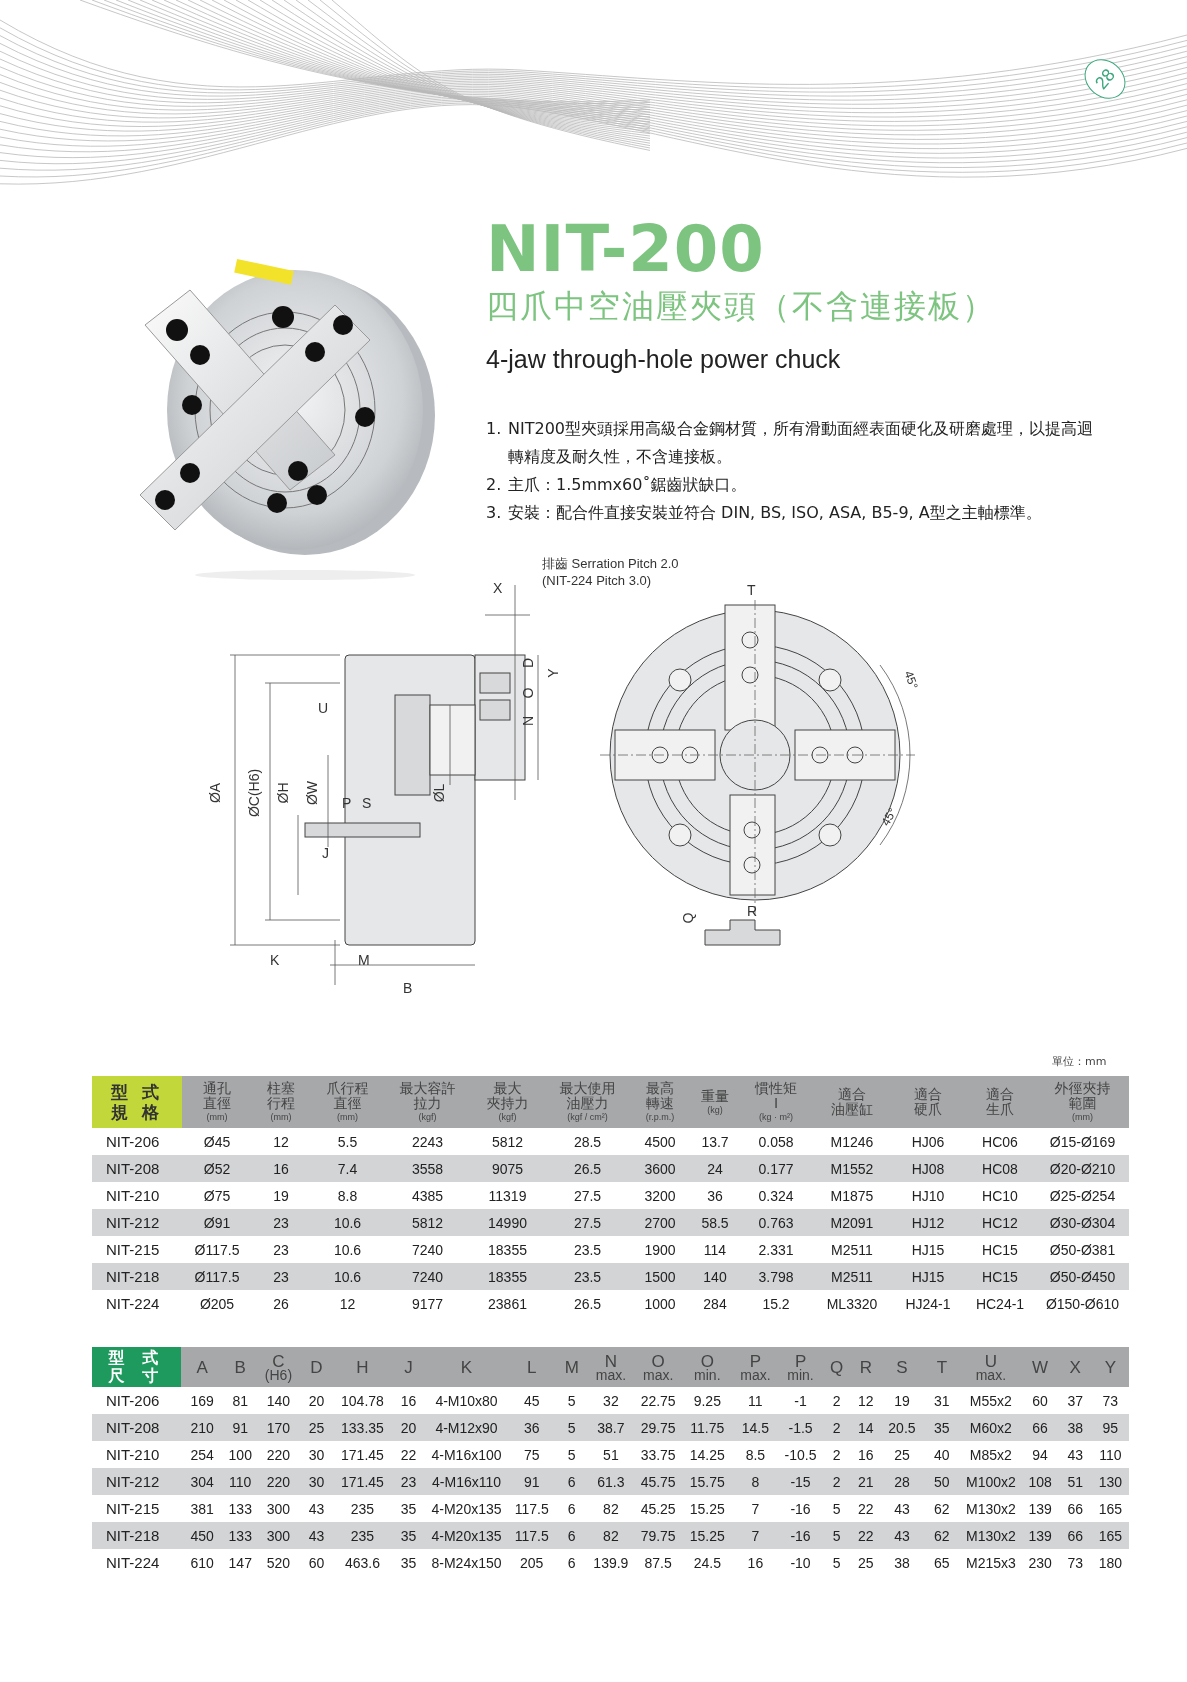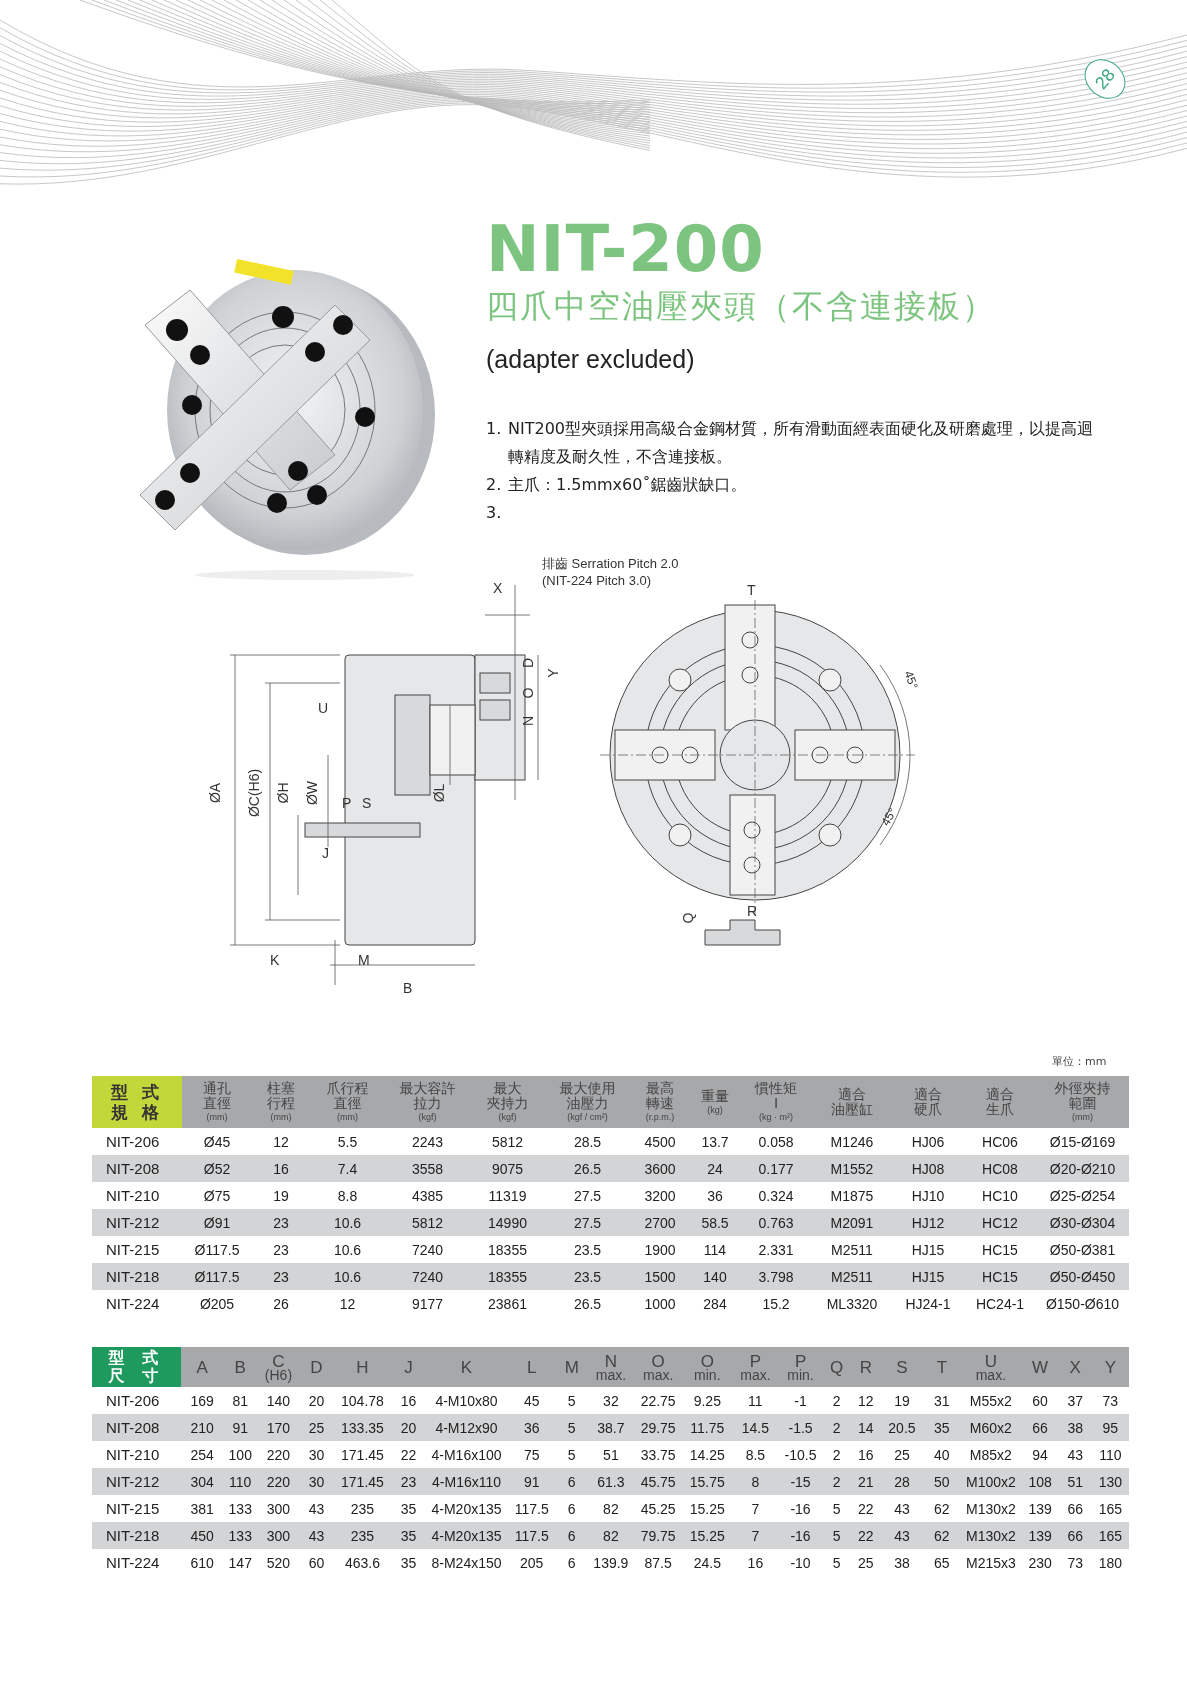--- a/index.html
+++ b/index.html
@@ -152,34 +152,35 @@
     <circle cx="163" cy="226" r="10"></circle>
       <circle cx="142" cy="258" r="10"></circle>
       <circle cx="182" cy="250" r="10"></circle>
   </g>
   <ellipse cx="170" cy="330" rx="110" ry="5" fill="#eee"></ellipse>
 </svg>
 
 <div class="title">NIT-200</div>
 <div class="subtitle-zh">四爪中空油壓夾頭（不含連接板）</div>
 <div class="subtitle-en">
-  <div>(adapter excluded)</div>
+  <div>4-jaw through-hole power chuck</div>
 </div>
 
 <ul class="features">
   <li>
       <span class="num">1.</span>
       <span>NIT200型夾頭採用高級合金鋼材質，所有滑動面經表面硬化及研磨處理，以提高迴轉精度及耐久性，不含連接板。</span>
     </li>
   <li>
       <span class="num">2.</span>
       <span>主爪：1.5mmx60˚鋸齒狀缺口。</span>
     </li>
   <li>
       <span class="num">3.</span>
+      <span>安裝：配合件直接安裝並符合 DIN, BS, ISO, ASA, B5-9, A型之主軸標準。</span>
     </li>
 </ul>
 
 <div class="drawing">
   <svg width="860" height="430" viewBox="0 0 860 430">
     <g stroke="#444" stroke-width="1" fill="#e6e7e8">
 
       <rect x="155" y="70" width="130" height="290" rx="4"></rect>
       <rect x="285" y="70" width="50" height="125" fill="#e6e7e8"></rect>
       <rect x="205" y="110" width="35" height="100" fill="#d8d9db"></rect>

